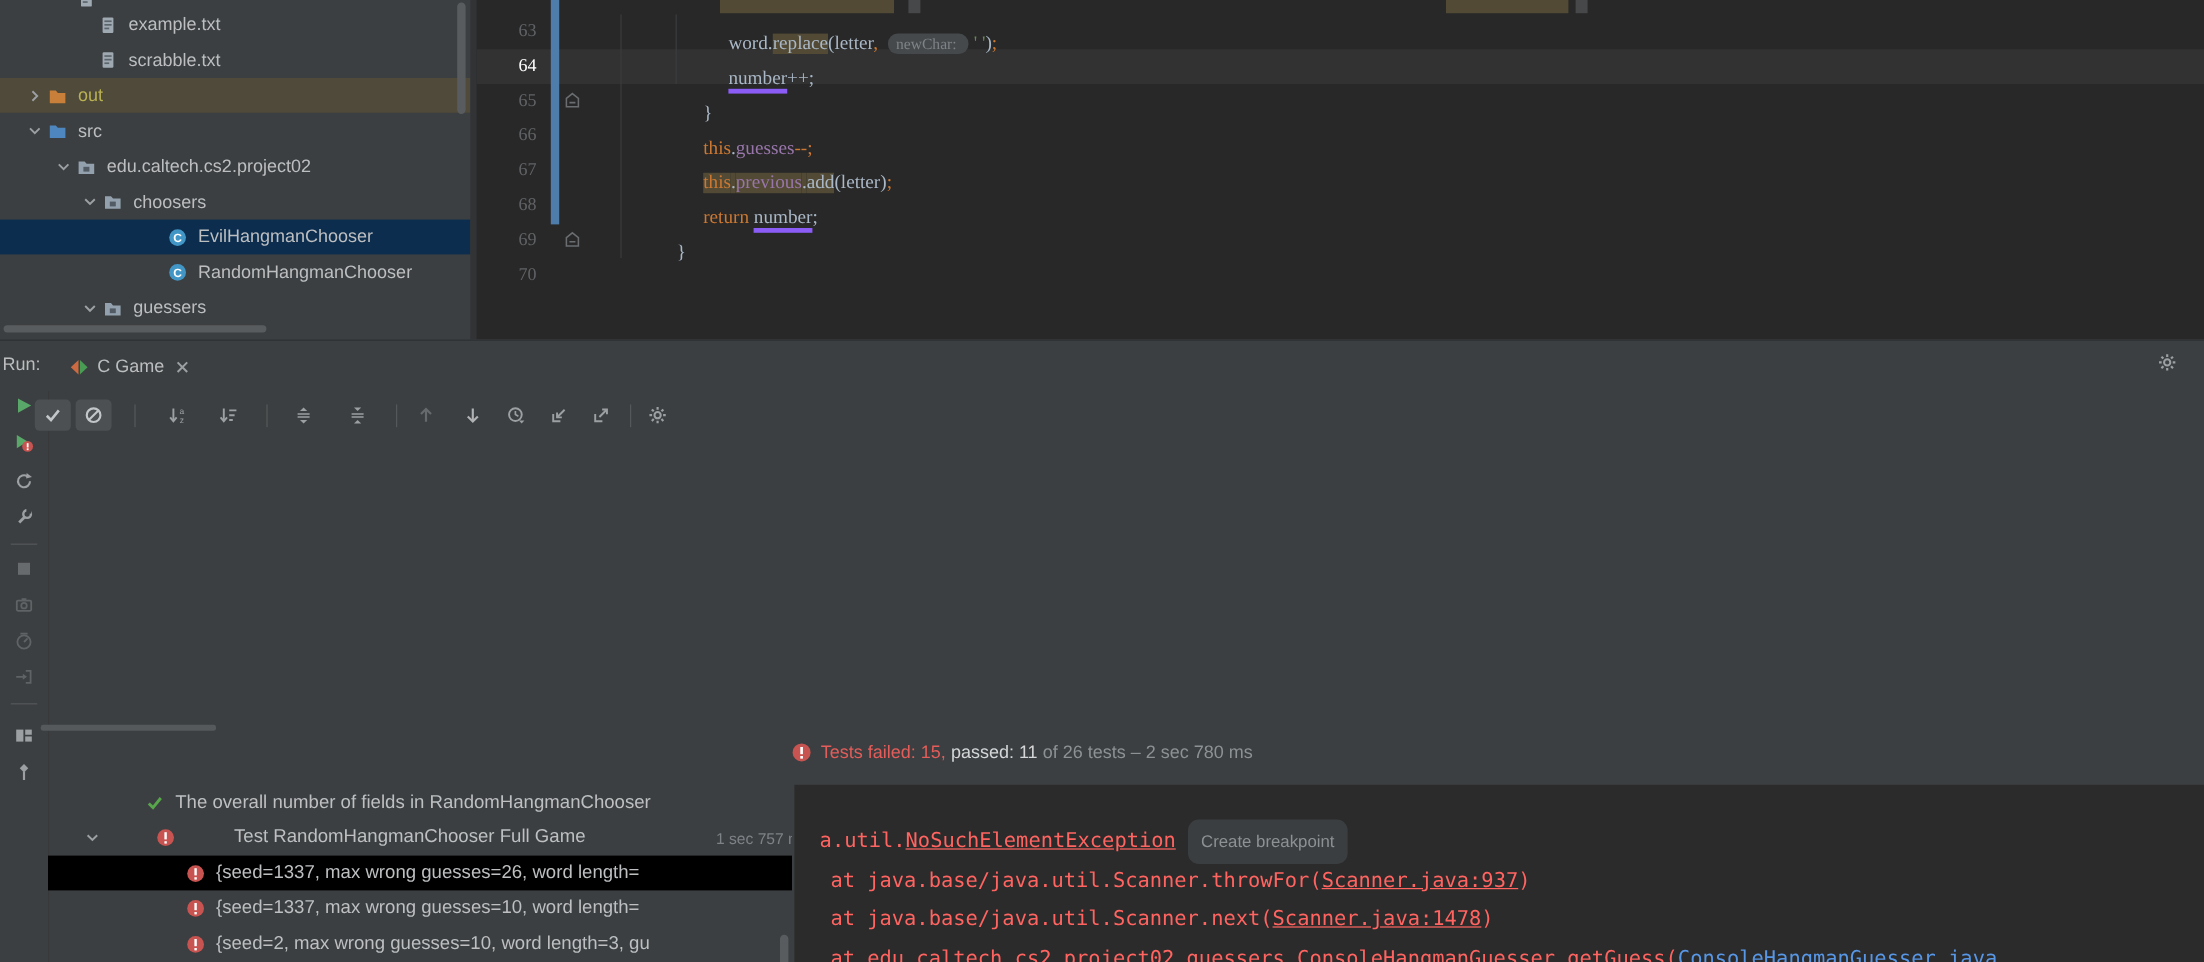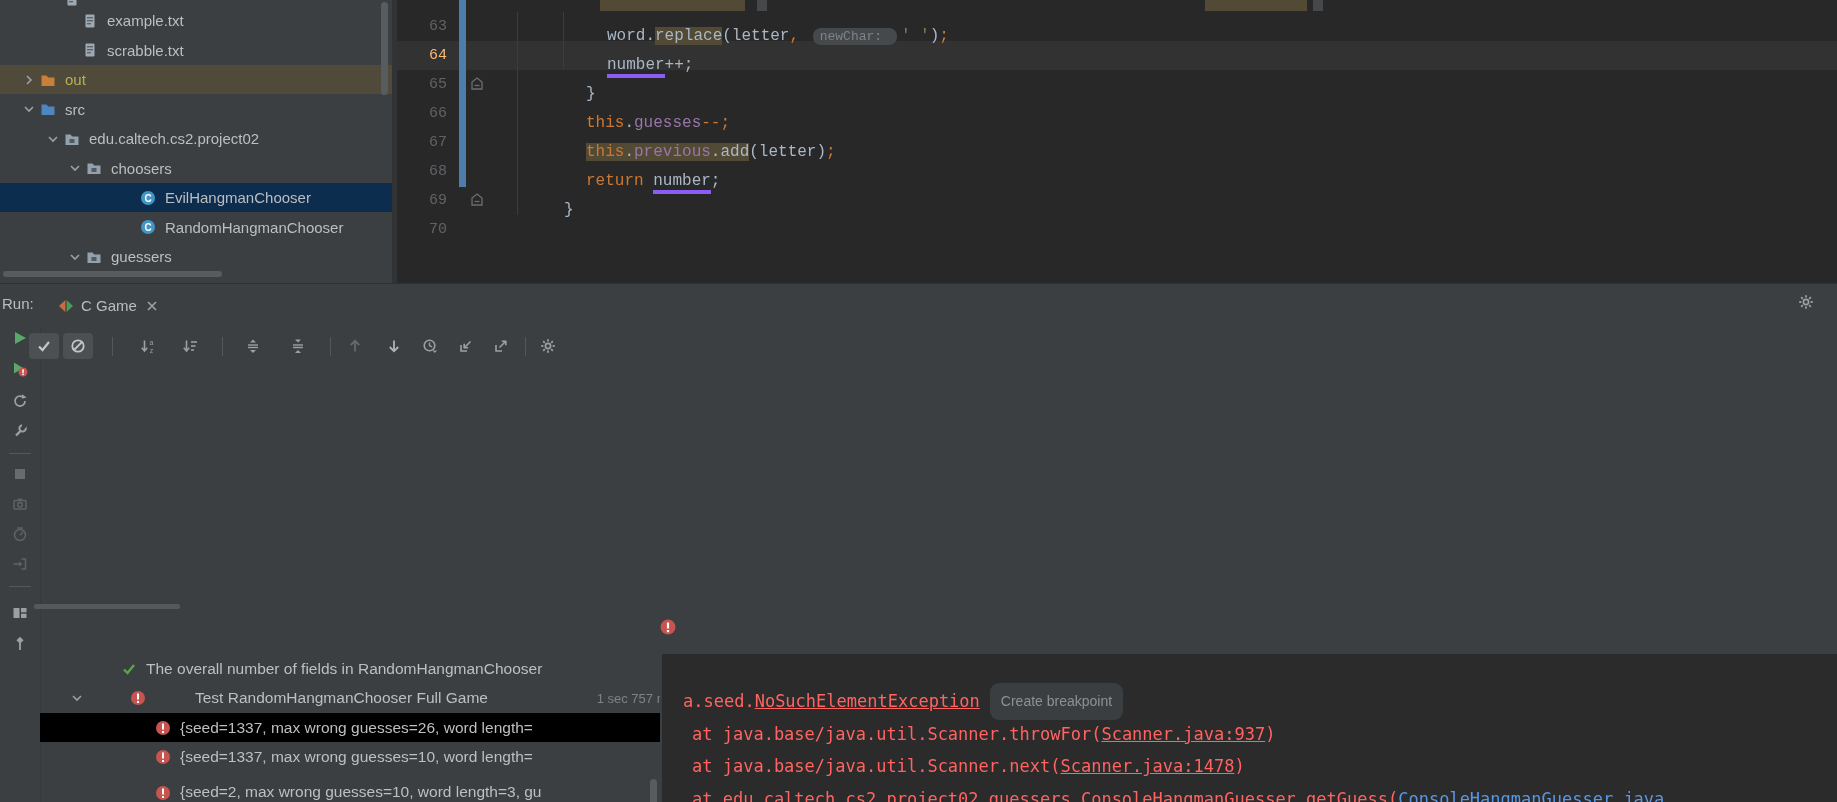--- a/index.html
+++ b/index.html
@@ -13,27 +13,27 @@
   .prow .picon{width:20px;display:inline-flex;justify-content:center;margin-right:7px;flex:none;}
   .prow.excluded{background:#4f4a3a;}
   .prow.excluded .plabel{color:#b9b153;}
   .prow.selected{background:#0c2d4e;}
   .plabel{color:#bcbec0;}
   #proj-vscroll{position:absolute;left:381px;top:2px;width:7px;height:93px;background:#595c5e;border-radius:4px;}
   #proj-hscroll{position:absolute;left:3px;top:271px;width:219px;height:6px;background:#595c5e;border-radius:3px;}
   #splitter{position:absolute;left:392px;top:0;width:5px;height:283px;background:#313335;}
   
   #editor{position:absolute;left:397px;top:0;width:1440px;height:283px;background:#282828;overflow:hidden;
-          font-family:Liberation Mono, monospace;font-size:16px;}
+          font-family:Liberation Serif, serif;font-size:16px;}
   #cur-line{position:absolute;left:0;top:41px;width:1440px;height:29px;background:#323232;}
   #vcs-bar{position:absolute;left:62px;top:0;width:7px;height:187px;background:#4f7dab;}
   .guide{position:absolute;width:1px;background:#3a3c3e;}
   .eline{position:absolute;left:0;width:1440px;height:29px;line-height:29px;}
   .lnum{position:absolute;left:0;top:0;width:50px;text-align:right;color:#606366;font-size:15px;}
-  .lnum.cur{color:#fdba74;}
+  .lnum.cur{color:#ffffff;}
   .efold{position:absolute;left:72px;top:6px;}
   .code{position:absolute;top:10px;white-space:pre;}
   .t-plain{color:#a9b7c6;} .t-kw{color:#cc7832;} .t-field{color:#9876aa;} .t-str{color:#6a8759;}
   .t-hl{background:#524a35;} .t-u{border-bottom:4px solid #8b5cf6;}
   .t-hint{background:#45494c;color:#7e8387;border-radius:8px;padding:1px 7px;font-size:13px;margin:0 4px;}
   .frag{position:absolute;top:0;height:11px;}
   
   #run-panel{position:absolute;left:0;top:283px;width:1837px;height:519px;background:#3c3f41;border-top:1px solid #2f3133;}
   #run-header{position:absolute;left:0;top:0;width:1837px;height:42px;}
   #run-label{position:absolute;left:2px;top:11px;font-size:15px;color:#bbbdbf;}
@@ -403,20 +403,21 @@
       </div>
     <div id="toolbar-scroll-hint"></div>
     <div id="test-toolbar"></div>
 
     <div id="status">
       <span id="status-icon"><span><svg width="16" height="16" viewBox="0 0 16 16">
               <circle cx="8" cy="8" r="7.5" fill="#c75450"></circle>
               <rect x="6.9" y="3.5" width="2.2" height="6" fill="#fff"></rect>
               <rect x="6.9" y="11" width="2.2" height="2.2" fill="#fff"></rect>
             </svg></span></span>
+      <span><span class="st-failed">Tests failed: 15,</span><span class="st-passed"> passed: 11</span><span class="st-rest"> of 26 tests – 2 sec 780 ms</span></span>
     </div>
 
     <div id="test-tree">
         <div class="trow" style="top: 44px; padding-left: 80px;">
           <span class="ticon">
             <span>
               <svg width="16" height="16" viewBox="0 0 16 16">
                 <path d="M3 8.5 L6.5 12 L13 4" fill="none" stroke="#57a64b" stroke-width="2.4"></path>
               </svg>
             </span>
@@ -460,38 +461,38 @@
             <span>
               <svg width="16" height="16" viewBox="0 0 16 16">
                 <circle cx="8" cy="8" r="7" fill="#c75450"></circle>
                 <rect x="7" y="3.5" width="2" height="6" fill="#fff"></rect>
                 <rect x="7" y="11" width="2" height="2" fill="#fff"></rect>
               </svg>
             </span>
           </span>
           <span class="tlabel">{seed=1337, max wrong guesses=10, word length=</span>
         </div>
-        <div class="trow" style="top: 162.4px; padding-left: 114px; align-items: flex-end;">
+        <div class="trow" style="top: 162.4px; padding-left: 114px;">
           <span class="ticon">
             <span>
               <svg width="16" height="16" viewBox="0 0 16 16">
                 <circle cx="8" cy="8" r="7" fill="#c75450"></circle>
                 <rect x="7" y="3.5" width="2" height="6" fill="#fff"></rect>
                 <rect x="7" y="11" width="2" height="2" fill="#fff"></rect>
               </svg>
             </span>
           </span>
           <span class="tlabel">{seed=2, max wrong guesses=10, word length=3, gu</span>
         </div>
       </div>
     <div id="tree-vscroll"></div>
 
     <div id="console">
         <div class="cline" style="padding-left: 21px;">
-          <span class="c-err">a.seed.</span>
+          <span class="c-err">a.util.</span>
           <span class="c-errlink">NoSuchElementException</span>
           <span class="c-chip">Create breakpoint</span>
         </div>
         <div class="cline">
           <span class="cgutter"></span>
           <span class="c-err">at java.base/java.util.Scanner.throwFor(</span>
           <span class="c-errlink">Scanner.java:937</span>
           <span class="c-err">)</span>
         </div>
         <div class="cline">

